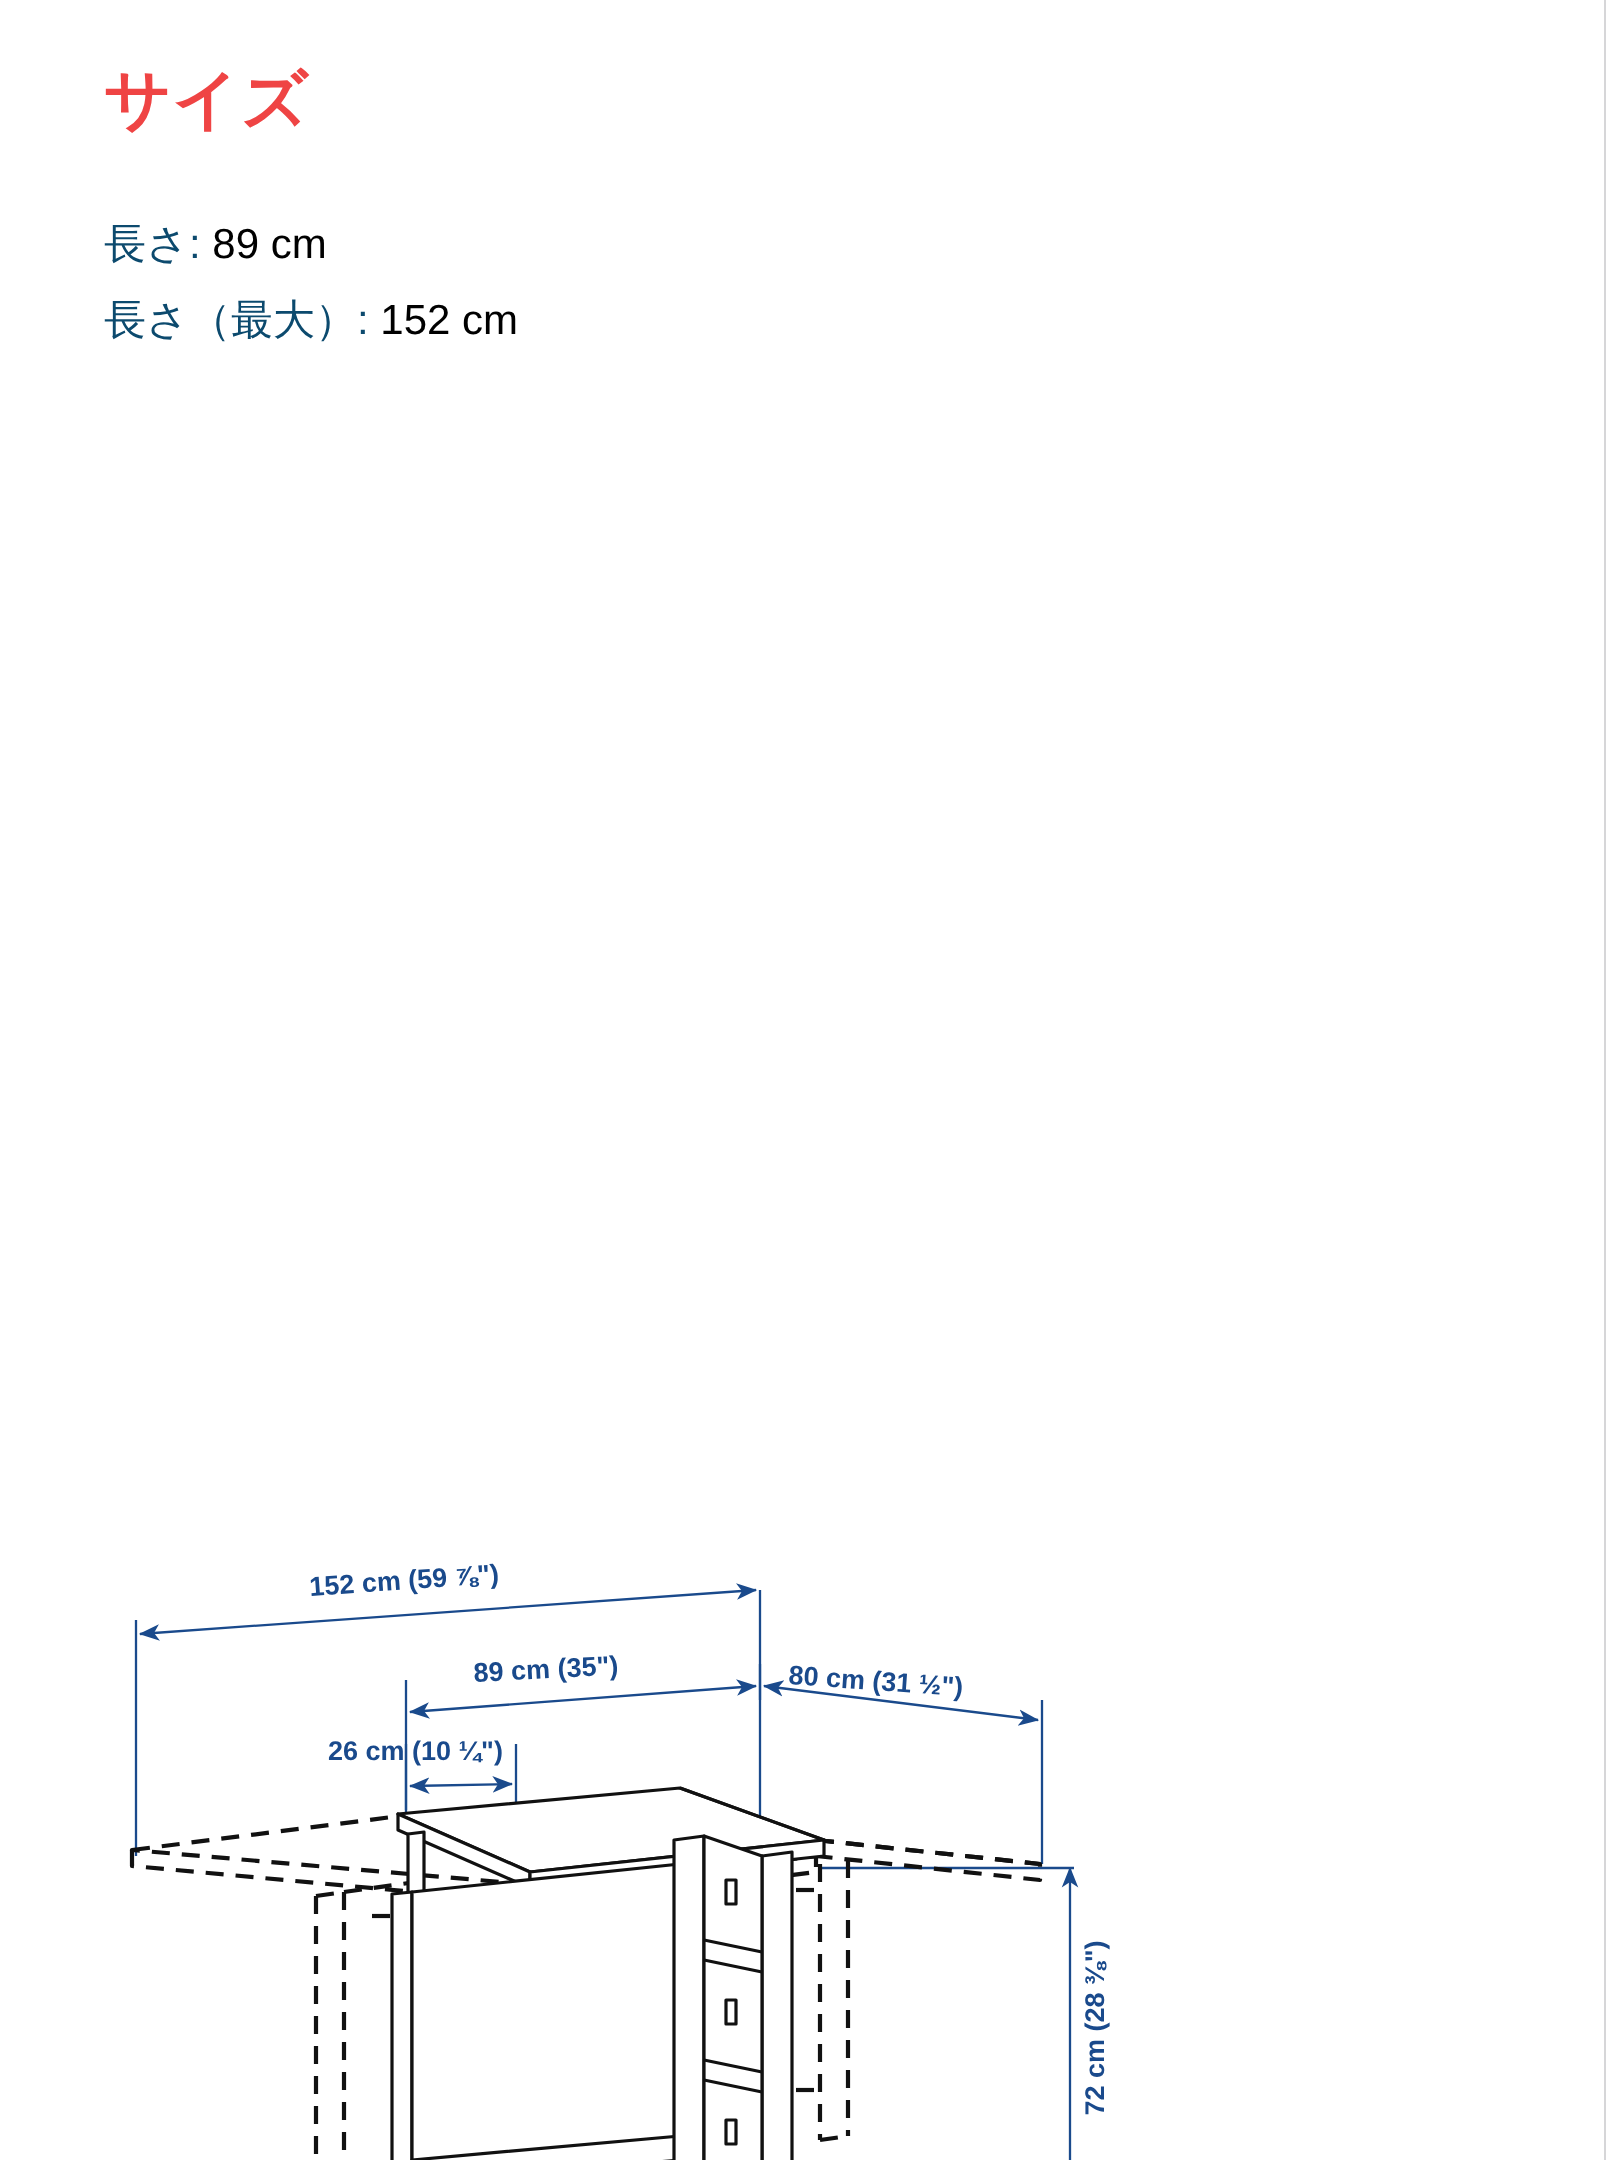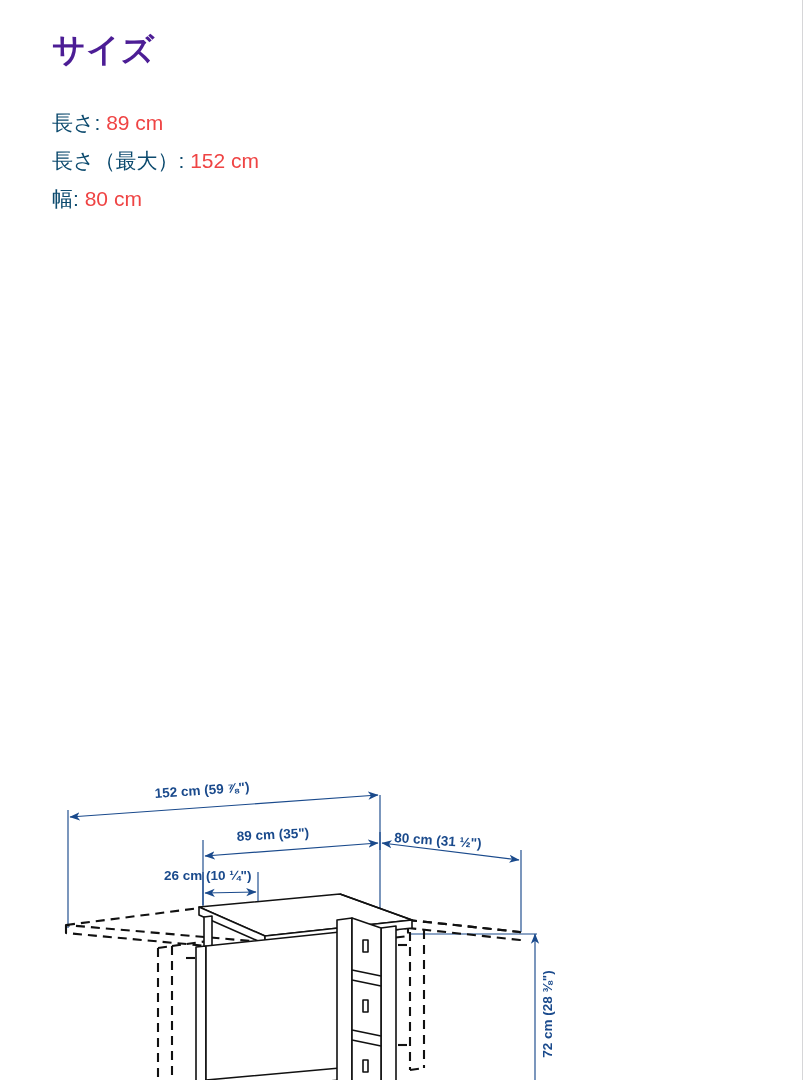--- a/index.html
+++ b/index.html
@@ -20,21 +20,21 @@
   
   .spec-panel {
     position: absolute;
     left: 52px;
     top: 32px;
     width: 640px;
   }
   .page-title {
     font-size: 33px;
     font-weight: bold;
-    color: #4c1d95;
+    color: #ef4444;
     letter-spacing: 0.5px;
     margin: 0 0 44px 0;
     line-height: 1.1;
   }
   .spec-list {
     list-style: none;
     margin: 0; padding: 0;
   }
   .spec-row {
     font-size: 21px;
@@ -42,21 +42,21 @@
     margin-bottom: 17px;
     white-space: nowrap;
     color: #3c3c3c;
   }
   .spec-label {
     font-weight: normal;
     color: #0c4a6e;
   }
   .spec-value {
     font-weight: normal;
-    color: #ef4444;
+    color: #000000;
   }
 
   
   .drawing-area {
     position: absolute;
     left: 0; top: 380px;
     width: 803px; height: 700px;
   }
   .drawing-area svg {
     display: block;
@@ -77,24 +77,20 @@
   <h1 class="page-title">サイズ</h1>
 
   <ul class="spec-list">
     <li class="spec-row">
       <span class="spec-label">長さ:</span>
       <span class="spec-value">89 cm</span>
     </li>
     <li class="spec-row">
       <span class="spec-label">長さ（最大）:</span>
       <span class="spec-value">152 cm</span>
-    </li>
-    <li class="spec-row">
-      <span class="spec-label">幅:</span>
-      <span class="spec-value">80 cm</span>
     </li>
   </ul>
 </section>
 
 <section class="drawing-area">
 <svg viewBox="0 0 803 700" xmlns="http://www.w3.org/2000/svg">
   <defs>
     <marker id="arrR" markerWidth="9" markerHeight="8" refX="8.5" refY="4" orient="auto">
       <path d="M0,0.4 L9,4 L0,7.6 L2.4,4 Z" fill="#1a4a8c"></path>
     </marker>

